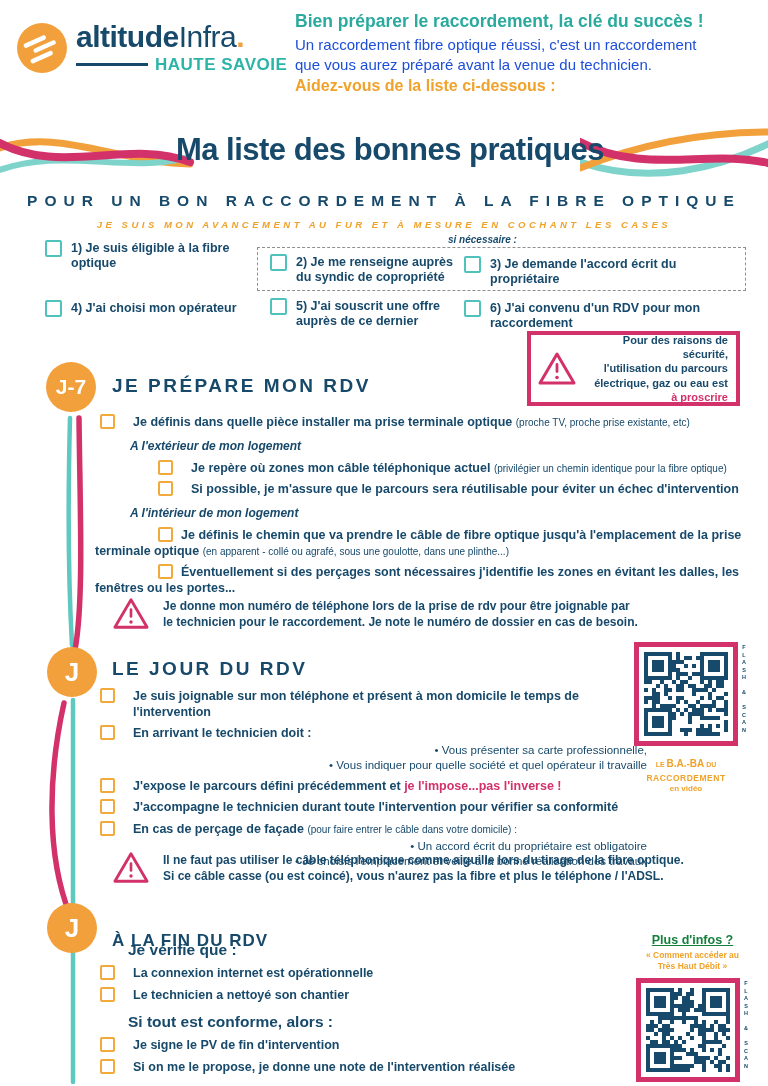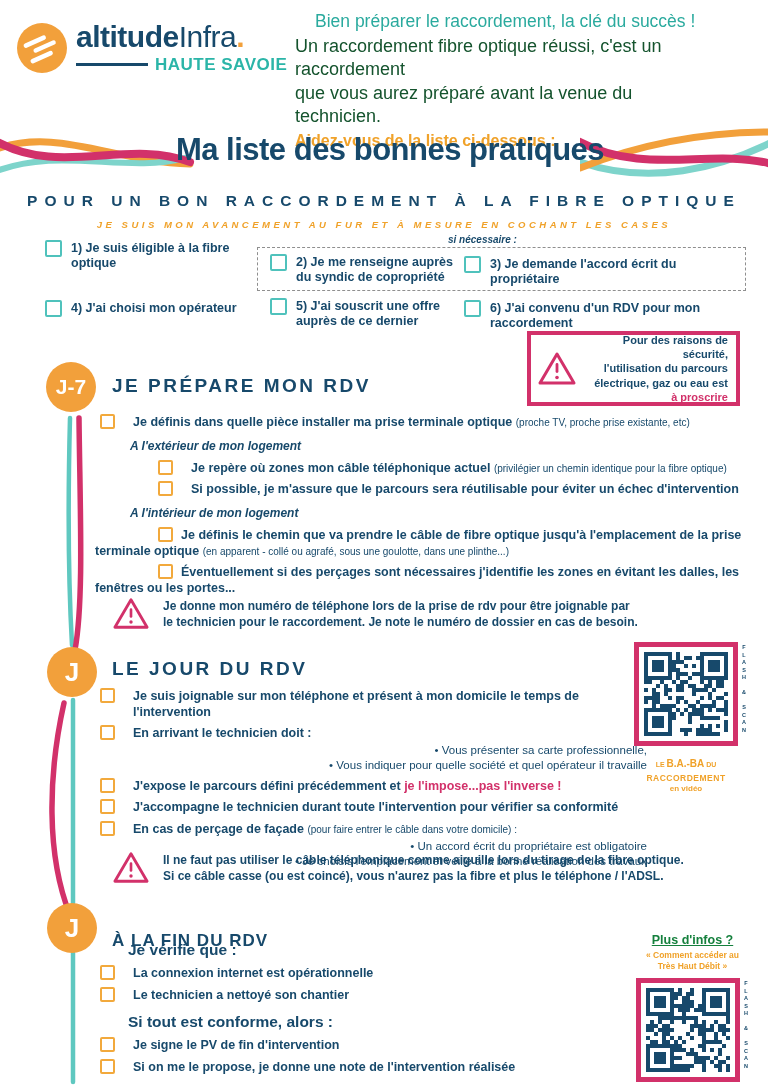--- a/index.html
+++ b/index.html
@@ -15,22 +15,22 @@
   .logo-text { margin-left:8px; line-height:1; }
   .logo-line1 { font-size:30px; letter-spacing:-0.5px; }
   .logo-bold { font-weight:800; color:#17496B;margin-top:32px; }
   .logo-light { font-weight:400; color:#17496B; }
   .logo-dot { color:#F2A03B; font-weight:800; }
   .logo-sub { display:flex; align-items:center; margin-top:4px; }
   .logo-rule { width:72px; height:2.5px; background:#17496B; margin-right:7px; }
   .logo-region { color:#2BB5A8; font-weight:700; font-size:17px; letter-spacing:0.5px; }
 
   .header-text { left:295px; top:11px; width:465px; }
-  .header-headline { color:#2AAA9E; font-weight:400; font-size:17.5px; margin-bottom:3px;margin-left:20px; }
-  .header-body { color:#14532d; font-size:18px; font-weight:500; line-height:1.3; width:420px; }
+  .header-headline { color:#2AAA9E; font-weight:700; font-size:17.5px; margin-bottom:3px; }
+  .header-body { color:#1d4ed8; font-size:15px; font-weight:500; line-height:1.3; width:420px; }
   .header-cta { color:#F0A22A; font-weight:800; font-size:16px; margin-top:3px; }
 
   
   .main-title { left:150px; top:132px; width:480px; text-align:center;
     font-size:31px; color:#17496B; letter-spacing:-0.5px; }
   .mt-reg { font-weight:600; }
   .mt-bold { font-weight:800; }
   .subtitle { left:0; top:192px; width:768px; text-align:center; color:#17496B;
     font-weight:700; font-size:15.5px; letter-spacing:7px; }
   .tagline { left:0; top:219px; width:768px; text-align:center; color:#F0A22A;

